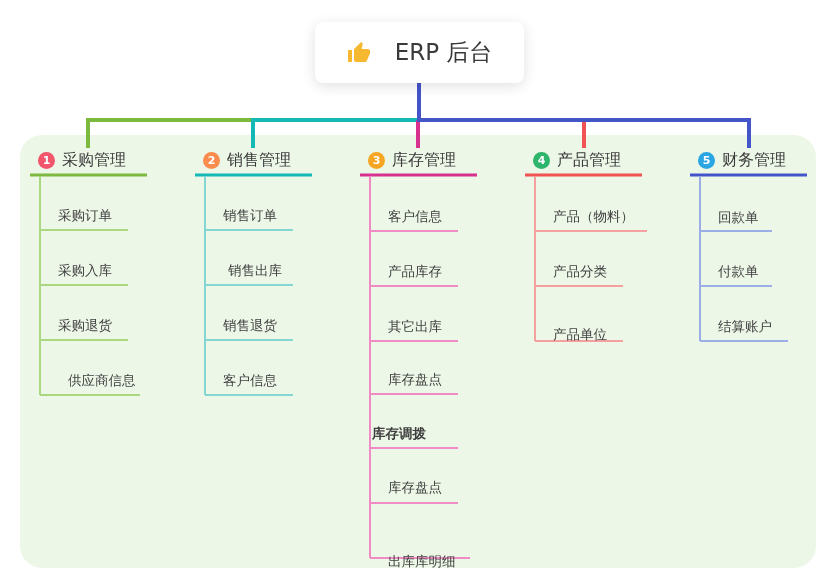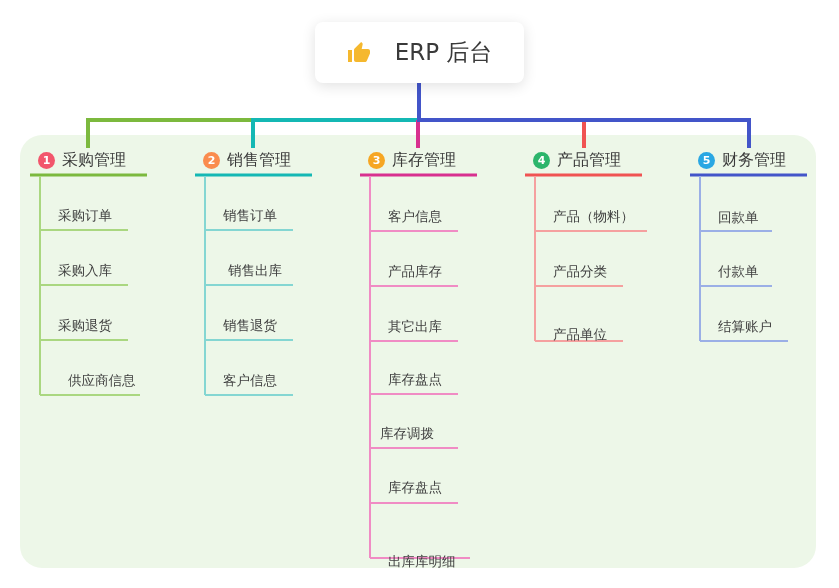--- a/index.html
+++ b/index.html
@@ -122,21 +122,21 @@
 
 <div class="item-label" style="left:223px;top:206px;">销售订单</div>
 <div class="item-label" style="left:228px;top:261px;">销售出库</div>
 <div class="item-label" style="left:223px;top:316px;">销售退货</div>
 <div class="item-label" style="left:223px;top:371px;">客户信息</div>
 
 <div class="item-label" style="left:388px;top:207px;">客户信息</div>
 <div class="item-label" style="left:388px;top:262px;">产品库存</div>
 <div class="item-label" style="left:388px;top:317px;">其它出库</div>
 <div class="item-label" style="left:388px;top:370px;">库存盘点</div>
-<div class="item-label" style="left:380px;top:424px;">库存调拨</div>
+<div class="item-label" style="left:372px;top:424px;font-weight:bold;">库存调拨</div>
 <div class="item-label" style="left:388px;top:479px;font-family:Liberation Mono, monospace;">库存盘点</div>
 <div class="item-label" style="left:388px;top:552px;">出库库明细</div>
 
 <div class="item-label" style="left:553px;top:207px;">产品（物料）</div>
 <div class="item-label" style="left:553px;top:262px;">产品分类</div>
 <div class="item-label" style="left:553px;top:317px;margin-top:8px;">产品单位</div>
 
 <div class="item-label" style="left:718px;top:208px;">回款单</div>
 <div class="item-label" style="left:718px;top:262px;">付款单</div>
 <div class="item-label" style="left:718px;top:317px;">结算账户</div>

